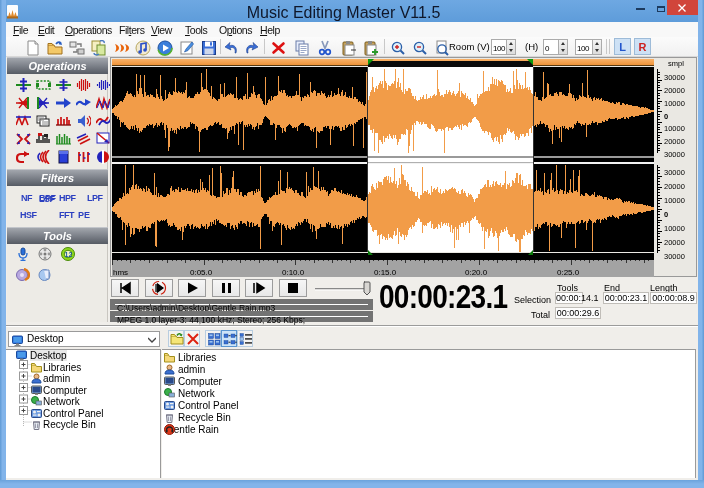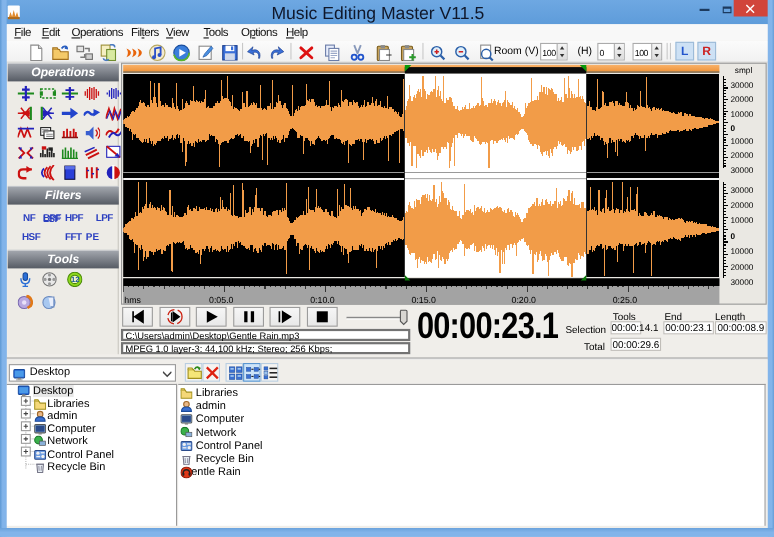--- a/index.html
+++ b/index.html
@@ -38,21 +38,21 @@
 #overview{position:absolute;left:1px;top:1px;width:542px;height:7px;background:linear-gradient(#f9b269,#ef943a);border-bottom:1px solid #5a3a10}
 #wavesvg{position:absolute;left:1px;top:9px}
 #scale{position:absolute;left:543px;top:0;width:43px;height:219px;font-size:7.5px;color:#000}
 #scale div{position:absolute;left:10px;width:30px;text-align:left}
 
 #ruler{position:absolute;left:1px;top:195px;width:542px;height:24px;background:#a3a3a3}
 #rulerbar{position:absolute;left:0;top:0;width:542px;height:7px;background:#000}
 #ruler .lbl{position:absolute;top:15px;font-size:8px;color:#000}
 
 .tbtn{position:absolute;top:279px;width:28px;height:18px;background:linear-gradient(#f6f6f6,#e8e8e8);border:1px solid #9c9c9c}
-.infobox{position:absolute;left:110px;width:263px;height:11px;background:#fff;border:2px solid #737373;font-size:8.5px;color:#000;line-height:9px;padding-left:2px}
+.infobox{position:absolute;left:110px;width:263px;height:11px;background:#fff;border:5px solid #737373;font-size:8.5px;color:#000;line-height:9px;padding-left:2px}
 #bigtime{position:absolute;left:379px;top:280px;width:133px;height:28px;line-height:28px;background:#f0eeea;font-weight:bold;font-size:28px;color:#000;letter-spacing:-0.7px;transform:scaleY(1.2);transform-origin:0 0}
 .sel-l{position:absolute;font-size:9px;color:#000}
 .sel-b{position:absolute;height:12px;background:#fdfdfd;border:1px solid #c0bdb8;font-size:9px;color:#000;line-height:10px;text-align:center}
 
 #bsep{left:6px;top:325px;width:692px;height:2px;background:#9b9b9b;border-bottom:1px solid #fff}
 #browser{left:6px;top:327px;width:692px;height:153px;background:#f0eeea}
 #combo{position:absolute;left:2px;top:4px;width:152px;height:16px;background:#fff;border:1px solid #9a9a9a;font-size:10px}
 .bbtn{position:absolute;top:3px;width:16px;height:17px;border:1px solid #b8cde0;background:#f4f3f1}
 #treepane{position:absolute;left:0px;top:22px;width:155px;height:129px;background:#fff;border-top:1px solid #9a9a9a;border-right:1px solid #9a9a9a}
 #listpane{position:absolute;left:156px;top:22px;width:534px;height:129px;background:#fff;border-top:1px solid #9a9a9a;border-right:1px solid #9a9a9a}

